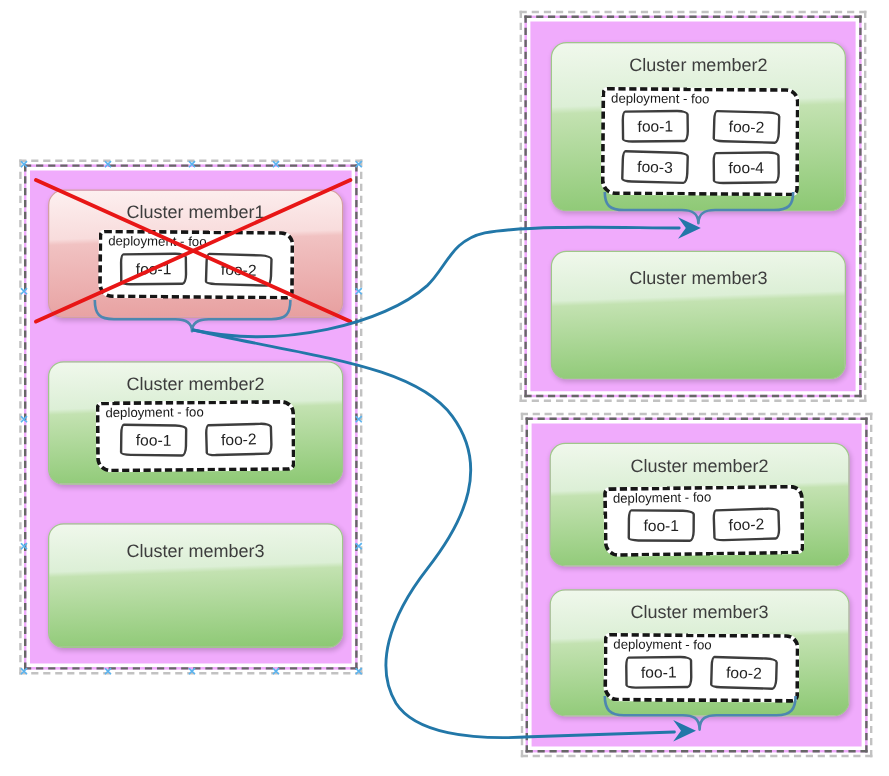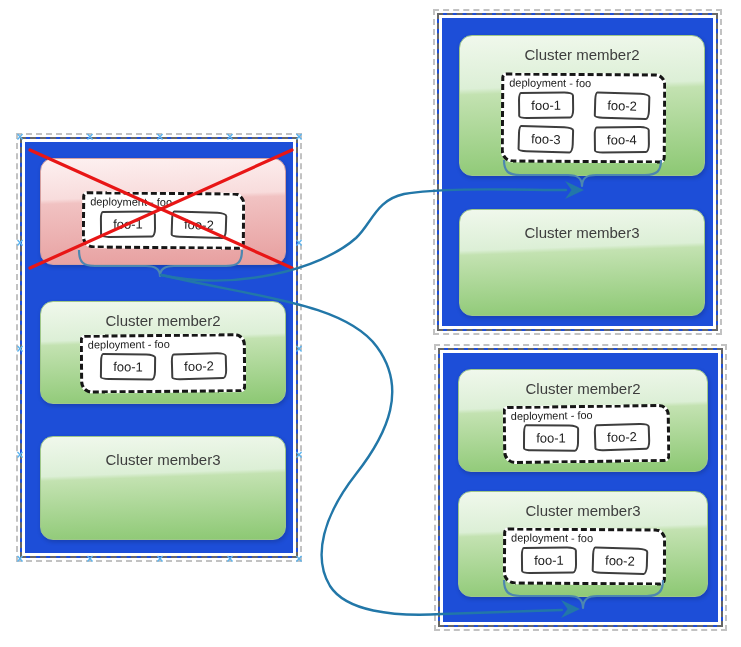--- a/index.html
+++ b/index.html
@@ -1,19 +1,19 @@
 <!DOCTYPE html>
 <html><head>
 <meta charset="utf-8">
 <style>
   html,body{margin:0;padding:0;background:#ffffff;font-family:"Liberation Sans",sans-serif;}
   #canvas{position:relative;width:741px;height:647px;background:#ffffff;overflow:hidden;}
 
   
-  .panel{position:absolute;background:#1d4ed8;border:2px dashed #676767;
+  .panel{position:absolute;background:#f0abfc;border:2px dashed #676767;
          outline:2px dashed #c2c2c2;outline-offset:2px;
          box-shadow:inset 0 0 0 3px #ffffff;box-sizing:border-box;}
 
   
   .member{position:absolute;border-radius:13px;box-sizing:border-box;
           box-shadow:1px 2px 4px rgba(0,0,0,.18);}
   .member.green{background:linear-gradient(178deg,#f0f8ec 0%,#dcefd6 36%,#c3e2b1 40%,#8cc873 100%);
                 border:1px solid #9fc78a;}
   .member.red{background:linear-gradient(178deg,#fdf0f0 0%,#f8dcdc 36%,#f1c2c2 40%,#e79f9f 100%);
               border:1px solid #d4a0a0;}
@@ -42,20 +42,21 @@
   #overlay{position:absolute;left:0;top:0;width:741px;height:647px;pointer-events:none;}
 </style>
 </head>
 <body>
 
 <div id="canvas">
 
   <div class="panel" style="left:20px;top:137px;width:278px;height:421px;">
 
     <div class="member red" style="left:18px;top:19px;width:246px;height:107px;">
+      <div class="member-title">Cluster member1</div>
       <div class="deploy" style="left:41px;top:33px;width:163px;height:57px;transform:rotate(.5deg);">
         <div class="deploy-label">deployment - foo</div>
         <div class="foo-row">
           <span class="foo tilt-l">foo-1</span>
           <span class="foo tilt-r">foo-2</span>
         </div>
       </div>
     </div>
 
     <div class="member green" style="left:18px;top:162px;width:246px;height:103px;">

